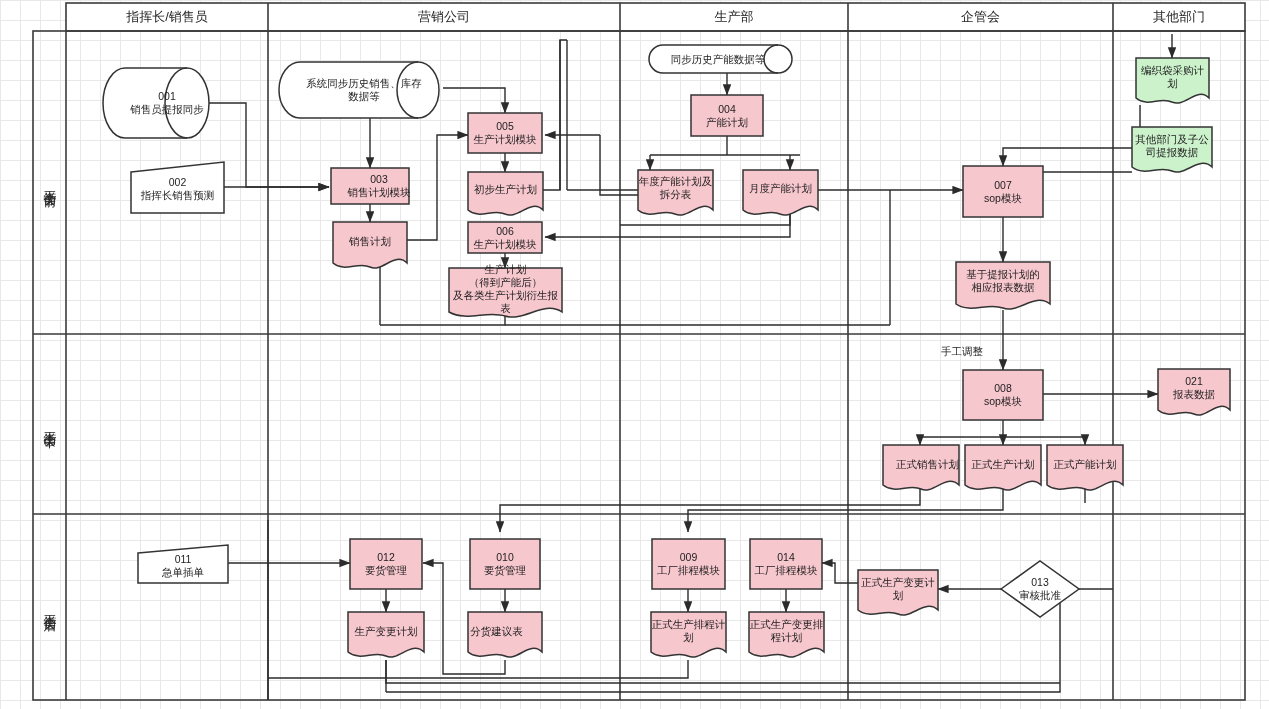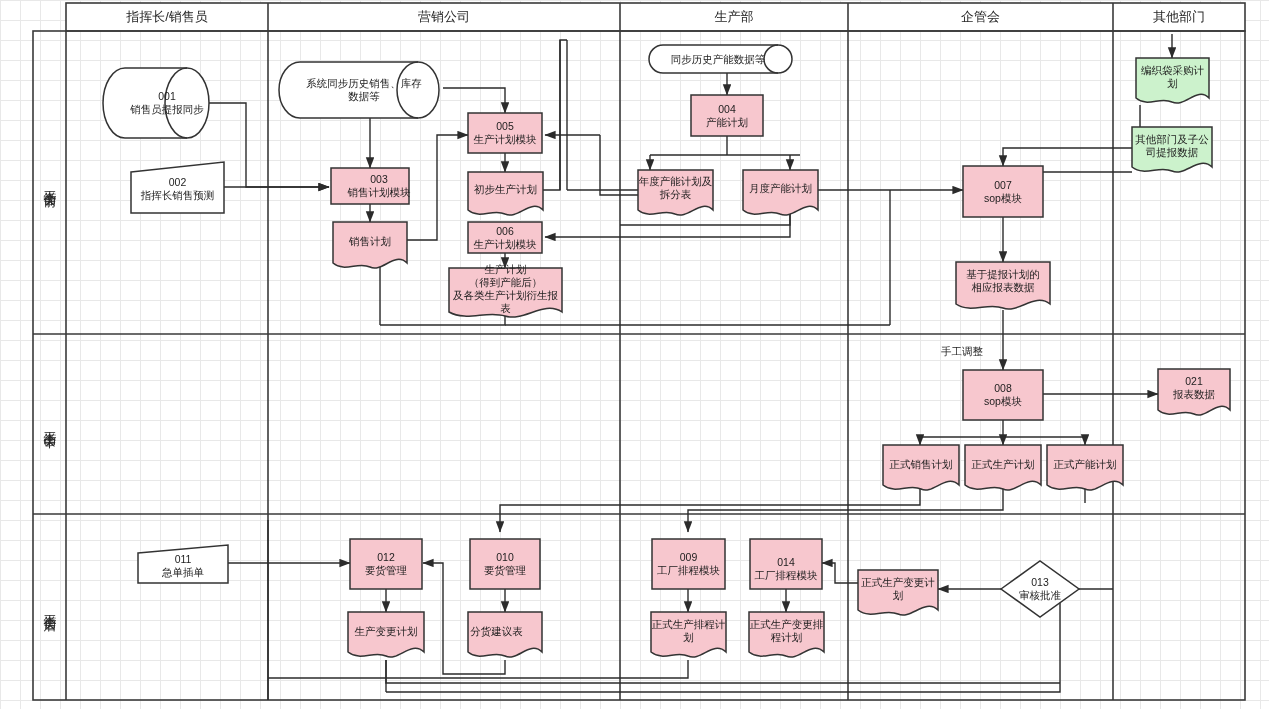--- a/index.html
+++ b/index.html
@@ -418,21 +418,21 @@
 司提报数据</div>
     </div>
     <div class="node-label" style="left:963px; top:370px; width:80px; height:50px;">
       <div>008</div>
       <div>sop模块</div>
     </div>
     <div class="node-label" style="left:1158px; top:369px; width:72px; height:38px;">
       <div>021</div>
       <div>报表数据</div>
     </div>
-    <div class="node-label" style="left:883px; top:445px; width:76px; height:38px;">
+    <div class="node-label" style="left:883px; top:445px; width:76px; height:38px;align-items:flex-end;">
       <div>正式销售计划</div>
     </div>
     <div class="node-label" style="left:965px; top:445px; width:76px; height:38px;">
       <div>正式生产计划</div>
     </div>
     <div class="node-label" style="left:1047px; top:445px; width:76px; height:38px;">
       <div>正式产能计划</div>
     </div>
     <div class="node-label" style="left:138px; top:548px; width:90px; height:35px;">
       <div>011</div>
@@ -453,21 +453,21 @@
       <div>分货建议表</div>
     </div>
     <div class="node-label" style="left:652px; top:539px; width:73px; height:50px;">
       <div>009</div>
       <div>工厂排程模块</div>
     </div>
     <div class="node-label" style="left:651px; top:612px; width:75px; height:38px;">
       <div>正式生产排程计
 划</div>
     </div>
-    <div class="node-label" style="left:750px; top:539px; width:72px; height:60px;">
+    <div class="node-label" style="left:750px; top:539px; width:72px; height:50px;">
       <div>014</div>
       <div>工厂排程模块</div>
     </div>
     <div class="node-label" style="left:749px; top:612px; width:75px; height:38px;">
       <div>正式生产变更排
 程计划</div>
     </div>
     <div class="node-label" style="left:858px; top:570px; width:80px; height:38px;">
       <div>正式生产变更计
 划</div>

